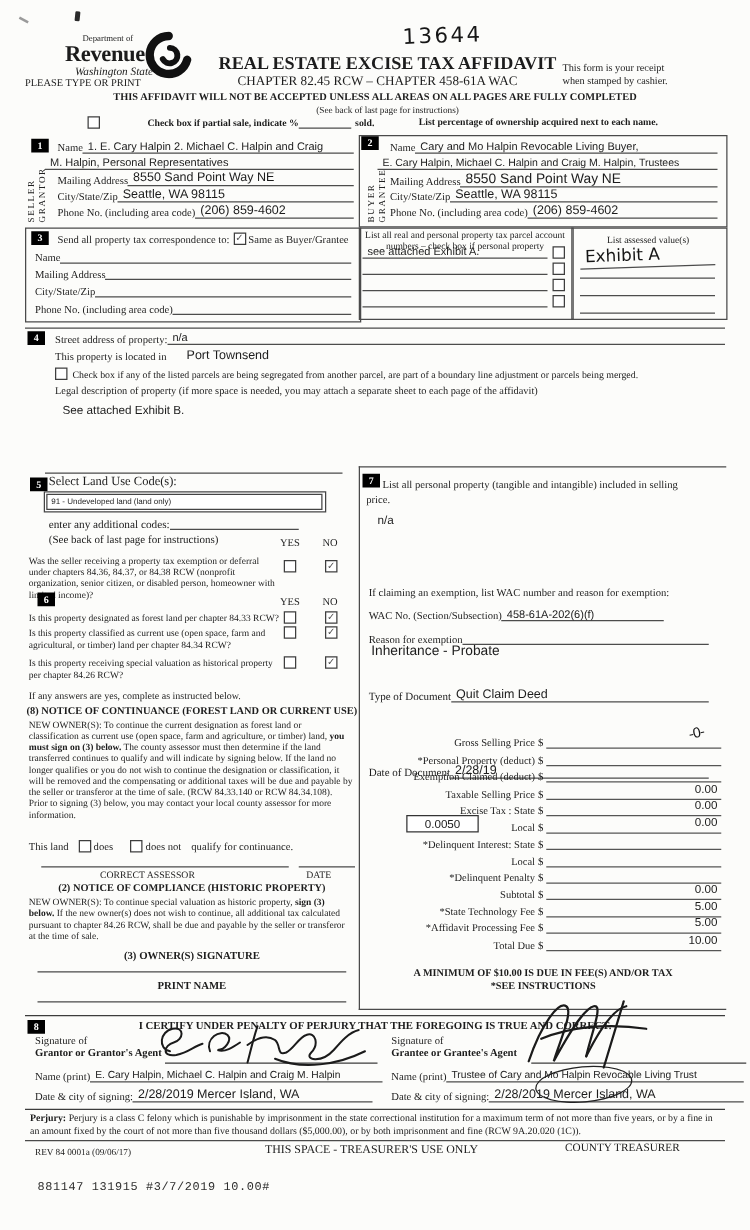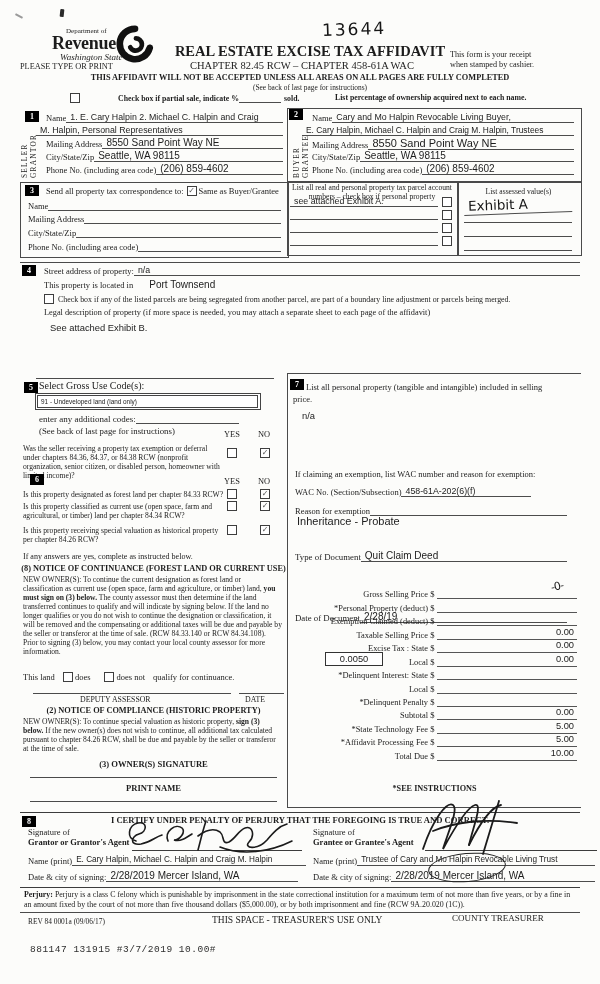--- a/index.html
+++ b/index.html
@@ -200,21 +200,21 @@
   <div class="frow" style="left:44px;top:294px;width:536px;">
     <span class="cb"></span>
     <span style="font-size:7.9px;margin-left:4px;white-space:nowrap;">Check box if any of the listed parcels are being segregated from another parcel, are part of a boundary line adjustment or parcels being merged.</span>
   </div>
   <div class="abs" style="left:44px;top:308px;font-size:8.3px;">Legal description of property (if more space is needed, you may attach a separate sheet to each page of the affidavit)</div>
   <div class="abs t9" style="left:50px;top:322px;font-size:9.4px;">See attached Exhibit B.</div>
 
   <div class="abs" style="left:20px;top:373px;width:267px;height:440px;">
     <div class="hline" style="left:16px;top:5px;width:238px;"></div>
     <div class="secnum" style="left:4px;top:9px;">5</div>
-    <div class="abs" style="left:19px;top:7px;font-size:10px;">Select Gross Use Code(s):</div>
+    <div class="abs" style="left:19px;top:7px;font-size:10px;">Select Land Use Code(s):</div>
     <div class="codebox" style="left:15px;top:20px;width:224px;height:15px;"></div>
     <div class="codebox" style="left:17px;top:22px;width:219px;height:11px;">
       <span class="codetext">91 - Undeveloped land (land only)</span>
     </div>
     <div class="frow" style="left:19px;top:40px;width:200px;">
       <span style="font-size:9px;white-space:nowrap;">enter any additional codes:</span>
       <span class="fill"></span>
     </div>
     <div class="abs" style="left:19px;top:53px;font-size:8.8px;">(See back of last page for instructions)</div>
     <div class="abs" style="left:204px;top:57px;font-size:8.4px;">YES</div>
@@ -248,21 +248,21 @@
       <span style="font-size:8.5px;">This land</span>
       <span class="cb" style="margin-left:8px;"></span>
       <span style="font-size:8.5px;margin-left:2px;">does</span>
       <span class="cb" style="margin-left:14px;"></span>
       <span style="font-size:8.5px;margin-left:2px;">does not</span>
       <span style="font-size:8.5px;margin-left:8px;">qualify for continuance.</span>
     </div>
 
     <div class="hline" style="left:13px;top:320px;width:198px;"></div>
     <div class="hline" style="left:219px;top:320px;width:45px;"></div>
-    <div class="abs" style="left:60px;top:322px;font-size:7.8px;">DEPUTY ASSESSOR</div>
+    <div class="abs" style="left:60px;top:322px;font-size:7.8px;">CORRECT ASSESSOR</div>
     <div class="abs" style="left:225px;top:322px;font-size:7.8px;">DATE</div>
 
     <div class="abs ctr b" style="left:0;top:333px;width:267px;font-size:8.3px;">(2) NOTICE OF COMPLIANCE (HISTORIC PROPERTY)</div>
     <div class="abs para" style="left:3px;top:344px;width:259px;"><span>NEW OWNER(S): To continue special valuation as historic property, </span><span class="b">sign (3) below.</span><span> If the new owner(s) does not wish to continue, all additional tax calculated pursuant to chapter 84.26 RCW, shall be due and payable by the seller or transferor at the time of sale.</span></div>
 
     <div class="abs ctr b" style="left:0;top:386px;width:267px;font-size:8.6px;">(3)  OWNER(S) SIGNATURE</div>
     <div class="hline" style="left:10px;top:404px;width:247px;"></div>
     <div class="abs ctr b" style="left:0;top:410px;width:267px;font-size:8.6px;">PRINT NAME</div>
     <div class="hline" style="left:10px;top:428px;width:247px;"></div>
   </div>
@@ -358,20 +358,21 @@
           <span class="mdollar">$</span>
         <span class="mline"><span class="mval">5.00</span></span>
       </div>
       <div class="mrow">
         <span class="mlab">Total Due</span>
           <span class="mdollar">$</span>
         <span class="mline"><span class="mval">10.00</span></span>
       </div>
     </div>
 
+    <div class="abs ctr b" style="left:0;top:400px;width:293px;font-size:8.2px;">A MINIMUM OF $10.00 IS DUE IN FEE(S) AND/OR TAX</div>
     <div class="abs ctr b" style="left:0;top:410px;width:293px;font-size:8.2px;">*SEE INSTRUCTIONS</div>
   </div>
 
   <div class="abs" style="left:20px;top:812px;width:560px;height:74px;border-top:1.2px solid #3c3c3c;border-bottom:1px solid #3c3c3c;">
     <div class="secnum" style="left:2px;top:3px;">8</div>
     <div class="abs ctr b" style="left:0;top:2px;width:560px;font-size:8.6px;">I CERTIFY UNDER PENALTY OF PERJURY THAT THE FOREGOING IS TRUE AND CORRECT.</div>
 
     <div class="abs" style="left:8px;top:14px;font-size:8.5px;">Signature of</div>
     <div class="abs b" style="left:8px;top:24px;font-size:8.5px;">Grantor or Grantor's Agent</div>
     <div class="hline" style="left:112px;top:37px;width:170px;border-color:#3c3c3c;"></div>

